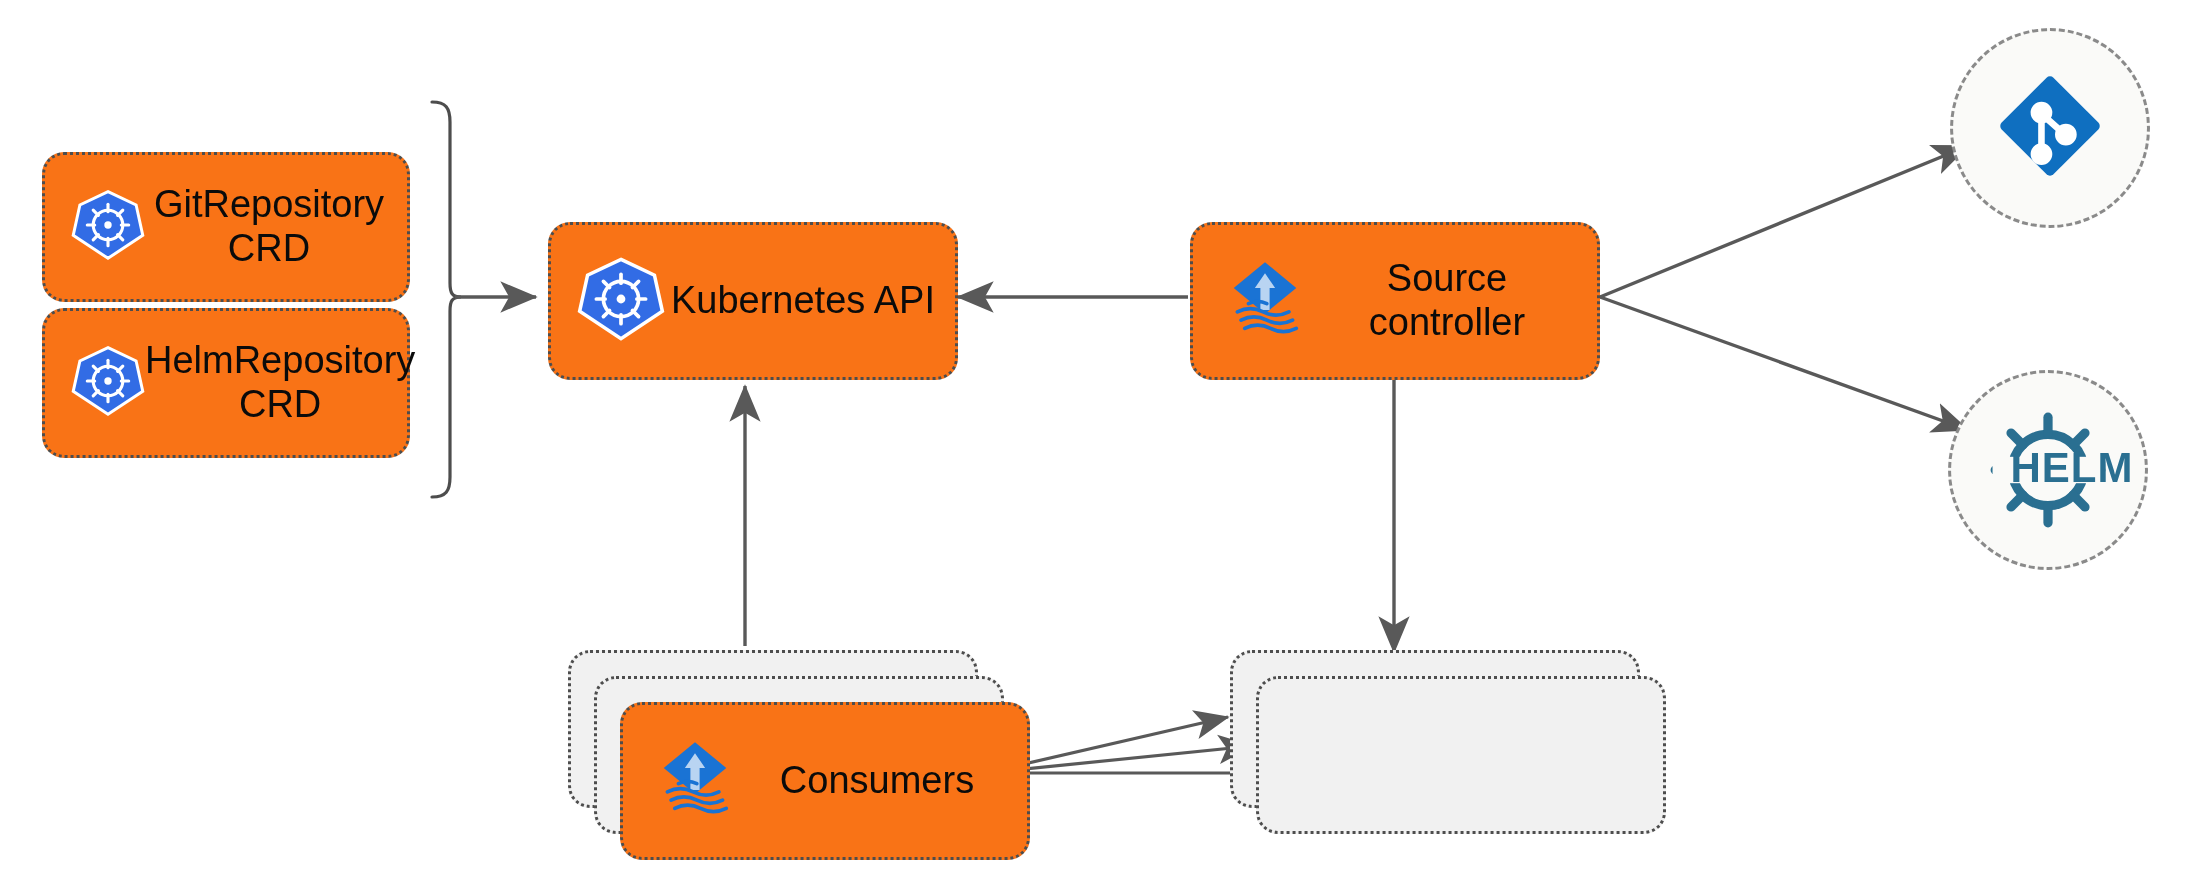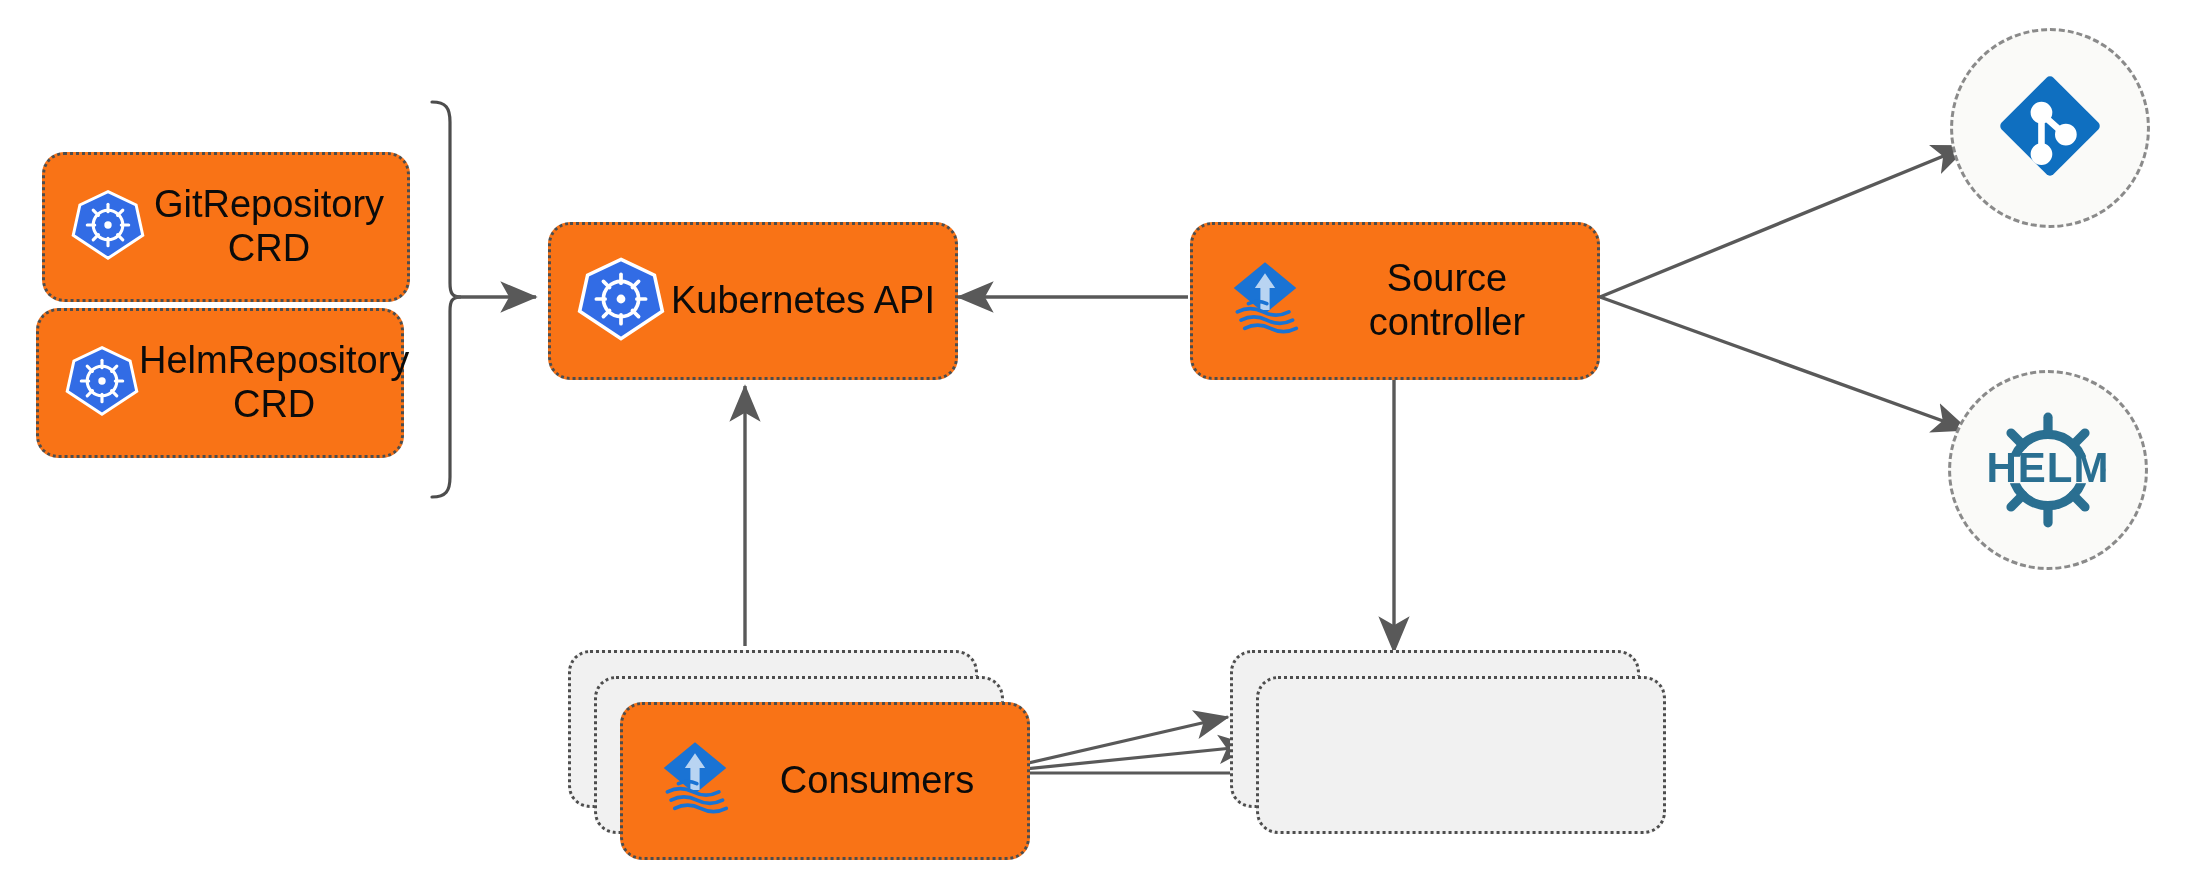--- a/index.html
+++ b/index.html
@@ -68,20 +68,21 @@
     height: 878px;
     pointer-events: none;
   }
   .helm-word {
     position: absolute;
     font-family: "Liberation Sans", sans-serif;
     font-weight: bold;
     font-size: 42px;
     letter-spacing: 1px;
     color: #2a6f91;
+    margin-left: 24px;
   }
 </style>
 </head>
 <body>
 
 <div id="canvas">
 
   <svg id="edges" viewBox="0 0 2198 878">
     <defs>
       <marker id="arrowhead" markerWidth="12" markerHeight="10" refX="10.5" refY="5" orient="auto" markerUnits="strokeWidth">
@@ -129,21 +130,21 @@
           <line x1="70" y1="30" x2="63" y2="37"></line>
           <line x1="37" y1="63" x2="30" y2="70"></line>
         </g>
         <circle cx="50" cy="50" r="5" fill="#ffffff"></circle>
       </svg>
     </span>
     <span class="label">GitRepository
 CRD</span>
   </div>
 
-  <div class="node" style="left:36px; top:308px; width:368px; height:150px;">
+  <div class="node" style="left:42px; top:308px; width:368px; height:150px;">
     <span class="icon" style="margin-left:26px;">
       <svg width="74" height="74" viewBox="0 0 100 100">
         <polygon points="50,5 88,23 97,64 50,95 3,64 12,23" fill="#326ce5" stroke="#ffffff" stroke-width="4"></polygon>
         <g fill="none" stroke="#ffffff" stroke-width="4.2" stroke-linecap="round">
           <circle cx="50" cy="50" r="20"></circle>
           <line x1="50" y1="22" x2="50" y2="32"></line>
           <line x1="50" y1="68" x2="50" y2="78"></line>
           <line x1="22" y1="50" x2="32" y2="50"></line>
           <line x1="68" y1="50" x2="78" y2="50"></line>
           <line x1="30" y1="30" x2="37" y2="37"></line>

